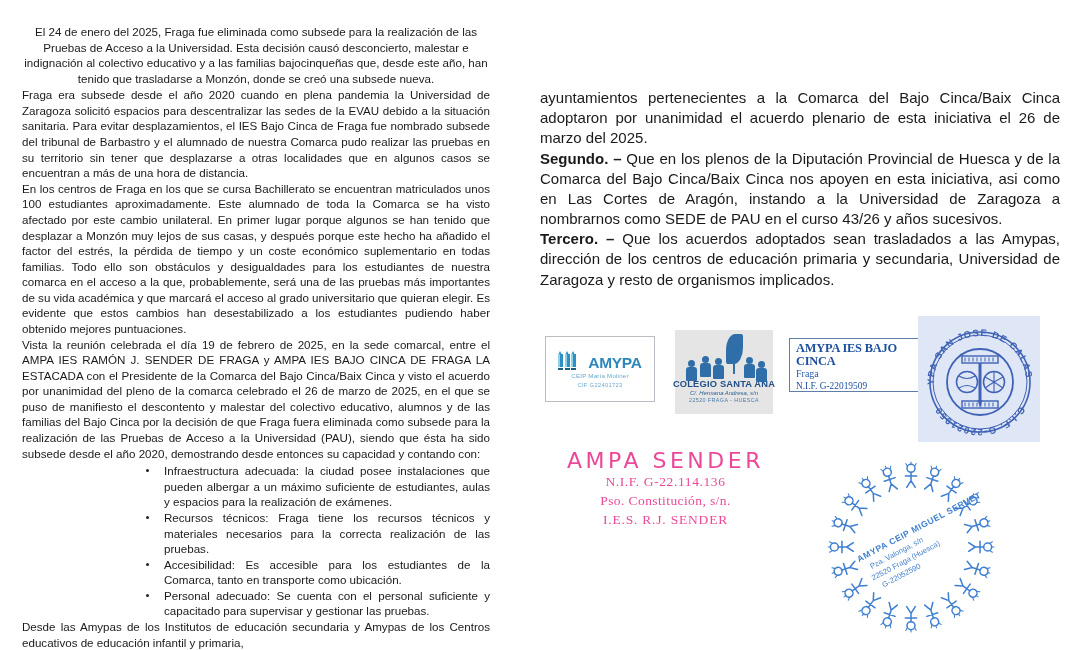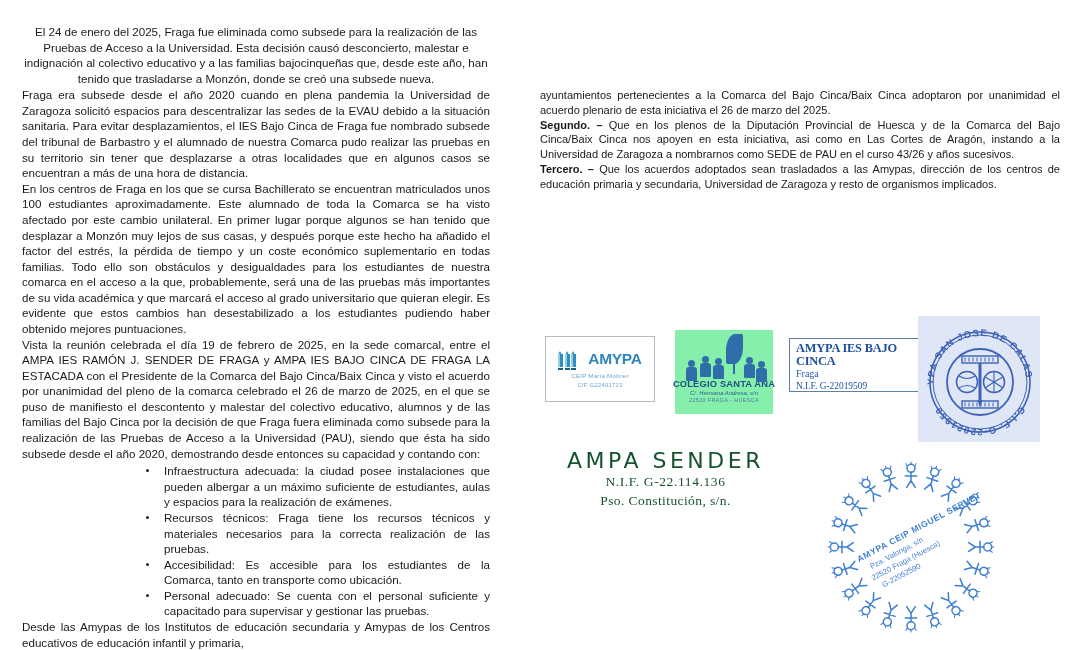--- a/index.html
+++ b/index.html
@@ -14,21 +14,21 @@
   }
   .page { position:relative; width:1080px; height:650px;border-radius:18px; }
 
   
   .col-left {
     position:absolute; left:22px; top:24px; width:468px;
     font-size:11.6px; line-height:1.345;
   }
   .col-right {
     position:absolute; left:540px; top:88px; width:520px;
-    font-size:11px; line-height:1.345;
+    font-size:15px; line-height:1.345;
   }
   .p { margin:0 0 0 0; text-align:justify; text-justify:inter-word; }
   .p-lead { text-align:center; margin:0 0 1px 0; }
 
   ul.bullets { margin:2px 0 0 0; padding:0; list-style:none; }
   ul.bullets li {
     position:relative;
     margin:0 0 0 120px;
     padding-left:22px;
     text-align:justify;
@@ -47,21 +47,21 @@
 
   
   .stamp { position:absolute; }
 
   
   #stamp-amypa-moliner {
     left:545px; top:336px; width:110px; height:66px;
     border:1.5px solid #b9bcc2; background:#ffffff;
     display:flex; flex-direction:column; align-items:center; justify-content:center;
   }
-  .moliner-row { display:flex; align-items:flex-start; gap:9px; }
+  .moliner-row { display:flex; align-items:flex-end; gap:9px; }
   .pencils { display:flex; gap:1.5px; align-items:flex-end; margin-right:3px; margin-bottom:1px; }
   .pencil { width:5px; height:19px; position:relative; }
   .pencil .body {
     position:absolute; left:0; top:3px; width:5px; height:13px;
     background:linear-gradient(90deg,#8fd0ea 0 40%,#2f8fc4 40% 100%);
   }
   .pencil .tip {
     position:absolute; left:0; top:0; width:0; height:0;
     border-left:2.5px solid transparent; border-right:2.5px solid transparent;
     border-bottom:4px solid #2f8fc4;
@@ -70,21 +70,21 @@
   .moliner-title {
     font-size:15.5px; font-weight:bold; color:#2f86bd; letter-spacing:-0.3px;
     line-height:1; font-family:"Liberation Sans", sans-serif;
   }
   .moliner-sub { font-size:6.2px; color:#6aa9cd; margin-top:1px; letter-spacing:0.2px; }
   .moliner-cif { font-size:5.8px; color:#6aa9cd; margin-top:3px; letter-spacing:0.3px; }
 
   
   #stamp-santa-ana {
     left:675px; top:330px; width:98px; height:84px;
-    background:#86efac;
+    background:#e5e5e5;
     display:flex; flex-direction:column; align-items:center; justify-content:flex-start;
     padding-top:4px;
   }
   .sa-figs { position:relative; width:86px; height:44px; }
   .sa-leaf {
     position:absolute; left:45px; top:0px; width:17px; height:30px;
     background:#2f6ea8; border-radius:55% 10% 55% 10%;
   }
   .sa-stem { position:absolute; left:52px; top:20px; width:2px; height:20px; background:#2f6ea8; }
   .sa-kid { position:absolute; bottom:0; width:13px; height:22px; }
@@ -113,21 +113,21 @@
   
   #stamp-calasanz {
     left:918px; top:316px; width:122px; height:126px;
     background:#dfe6f5; overflow:hidden;
   }
   #stamp-calasanz svg { display:block; }
 
   
   #stamp-sender {
     left:548px; top:448px; width:235px; height:100px;
-    text-align:center; color:#14532d;
+    text-align:center; color:#ec4899;
     font-family:"Liberation Serif", serif;
   }
   .sender-l1 {
     font-size:22px; letter-spacing:3.5px; font-weight:normal;
     font-family:"DejaVu Sans", sans-serif; line-height:1.15;
   }
   .sender-l2 { font-size:13.5px; letter-spacing:0.6px; line-height:1.4; }
   .sender-l3 { font-size:13.5px; letter-spacing:0.4px; line-height:1.4; }
   .sender-l4 { font-size:13.5px; letter-spacing:0.8px; line-height:1.4; }
 
@@ -279,20 +279,21 @@
       <text font-family="Liberation Sans, sans-serif" font-size="9.4" font-weight="bold" fill="#3e62b5" letter-spacing="1.2">
         <textPath href="#calRingBot" startOffset="50%" text-anchor="middle">C.I.F. G-22021950</textPath>
       </text>
     </svg>
   </div>
 
   <div class="stamp" id="stamp-sender">
     <div class="sender-l1">AMPA SENDER</div>
     <div class="sender-l2">N.I.F. G-22.114.136</div>
     <div class="sender-l3">Pso. Constitución, s/n.</div>
+    <div class="sender-l4">I.E.S. R.J. SENDER</div>
   </div>
 
   <div class="stamp" id="stamp-servet">
     <svg width="186" height="190" viewBox="0 0 186 190">
       <g id="servet-kids" fill="none" stroke="#3f7fd0" stroke-width="1.6" stroke-linecap="round">
           <g transform="translate(93.0,23.0) rotate(0.0) scale(0.95)">
             <circle cx="0" cy="-7" r="4.2"></circle>
             <path d="M 0,-2.8 L 0,6 M -6,1 L 6,1 M 0,6 L -4.5,13 M 0,6 L 4.5,13"></path>
             <path d="M -4,-9.5 L -5.5,-12 M 0,-11.2 L 0,-13.6 M 4,-9.5 L 5.5,-12" stroke-width="1.1"></path>
           </g>

